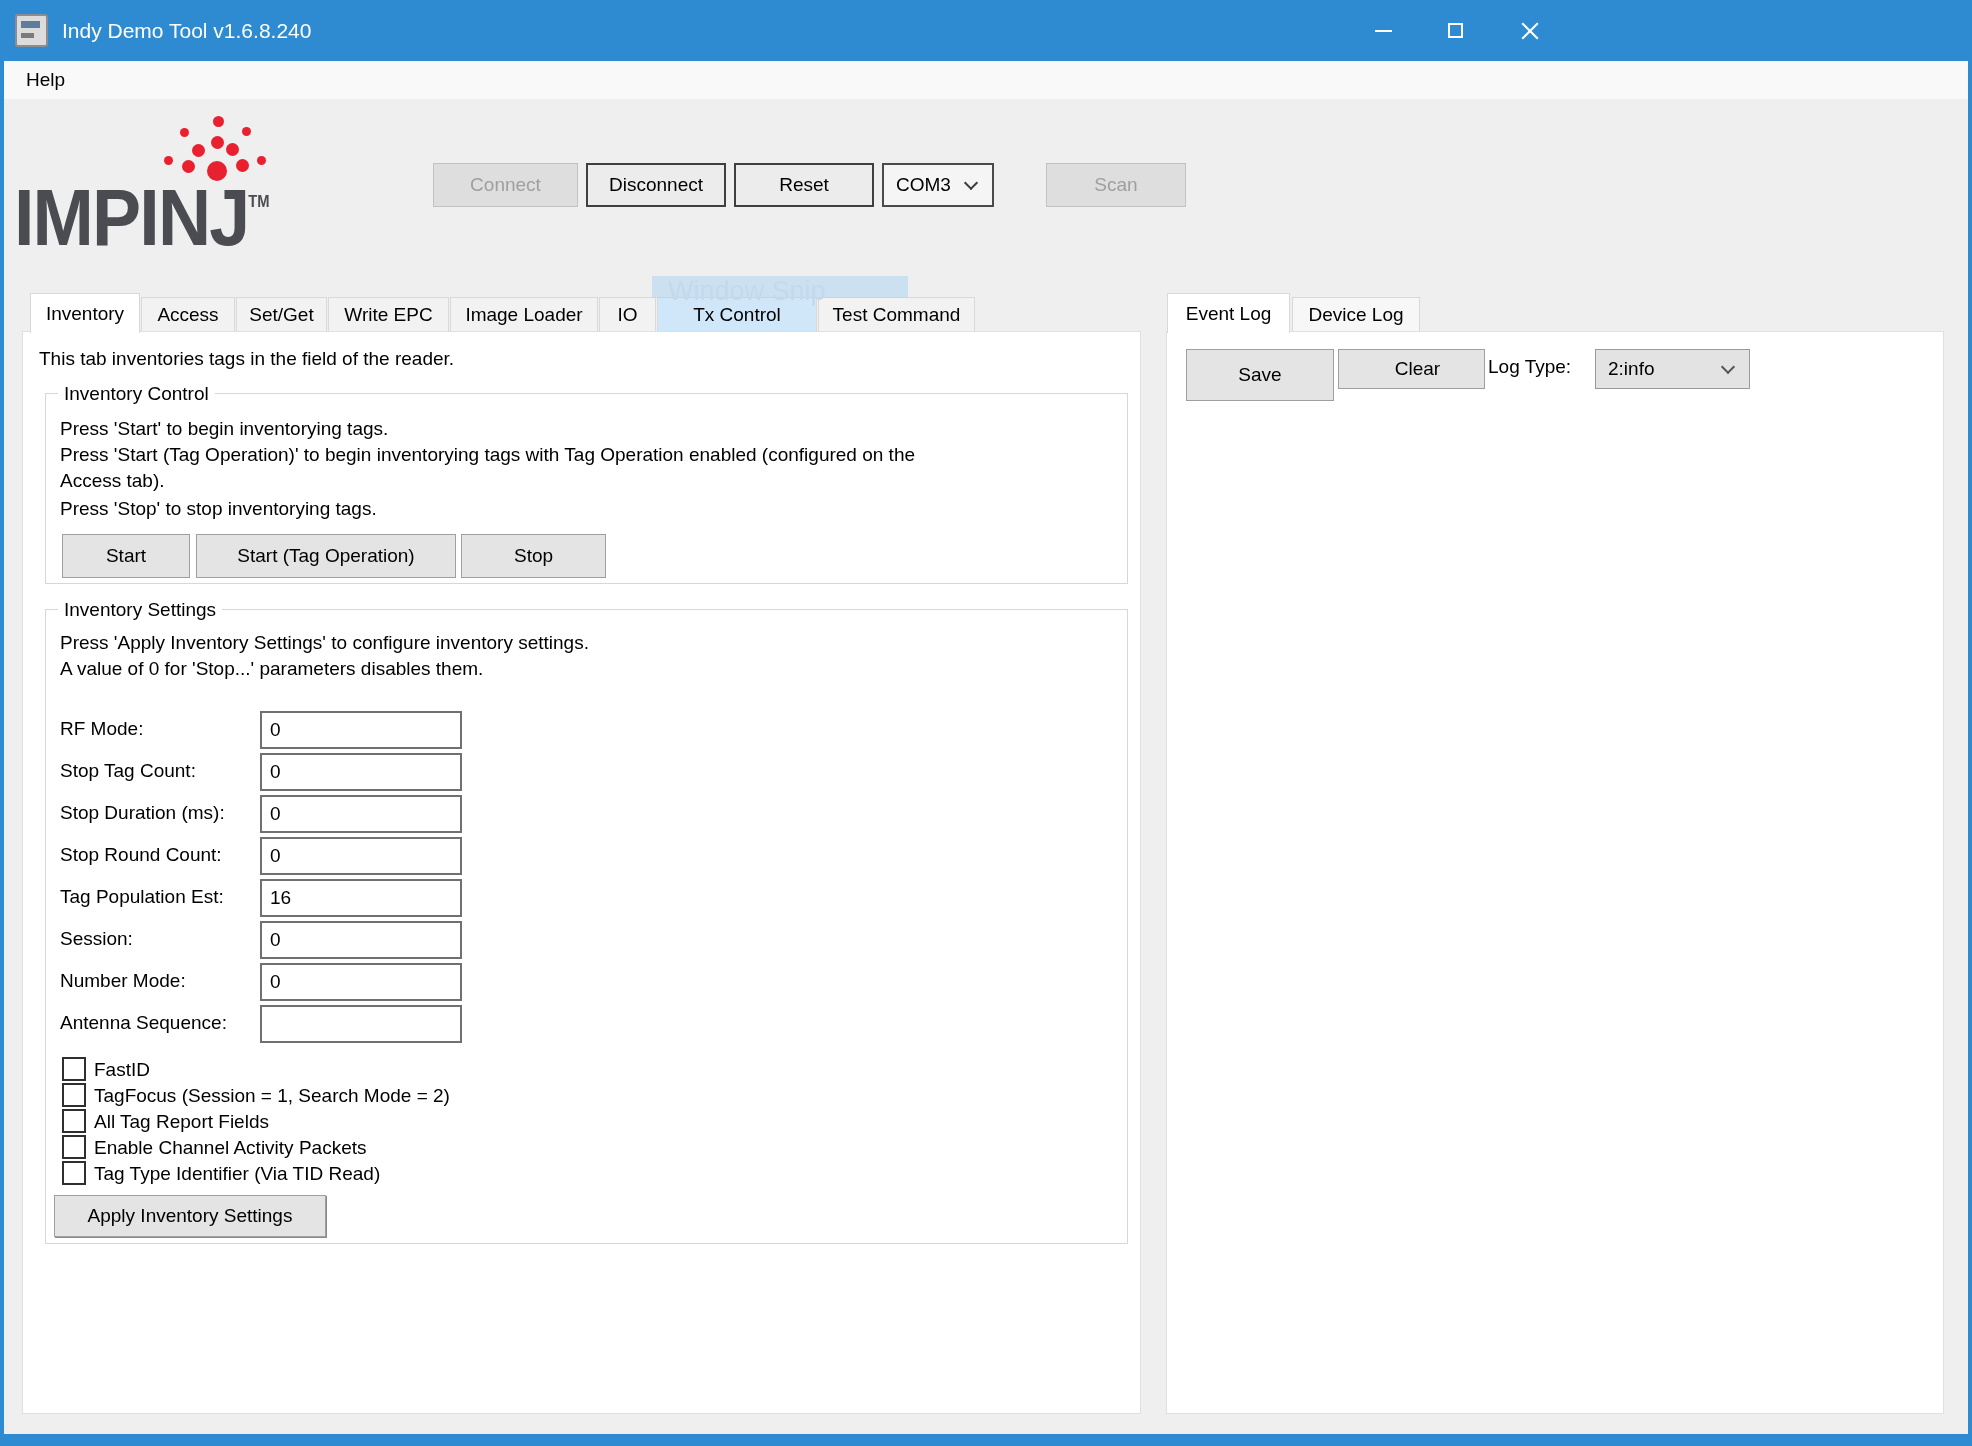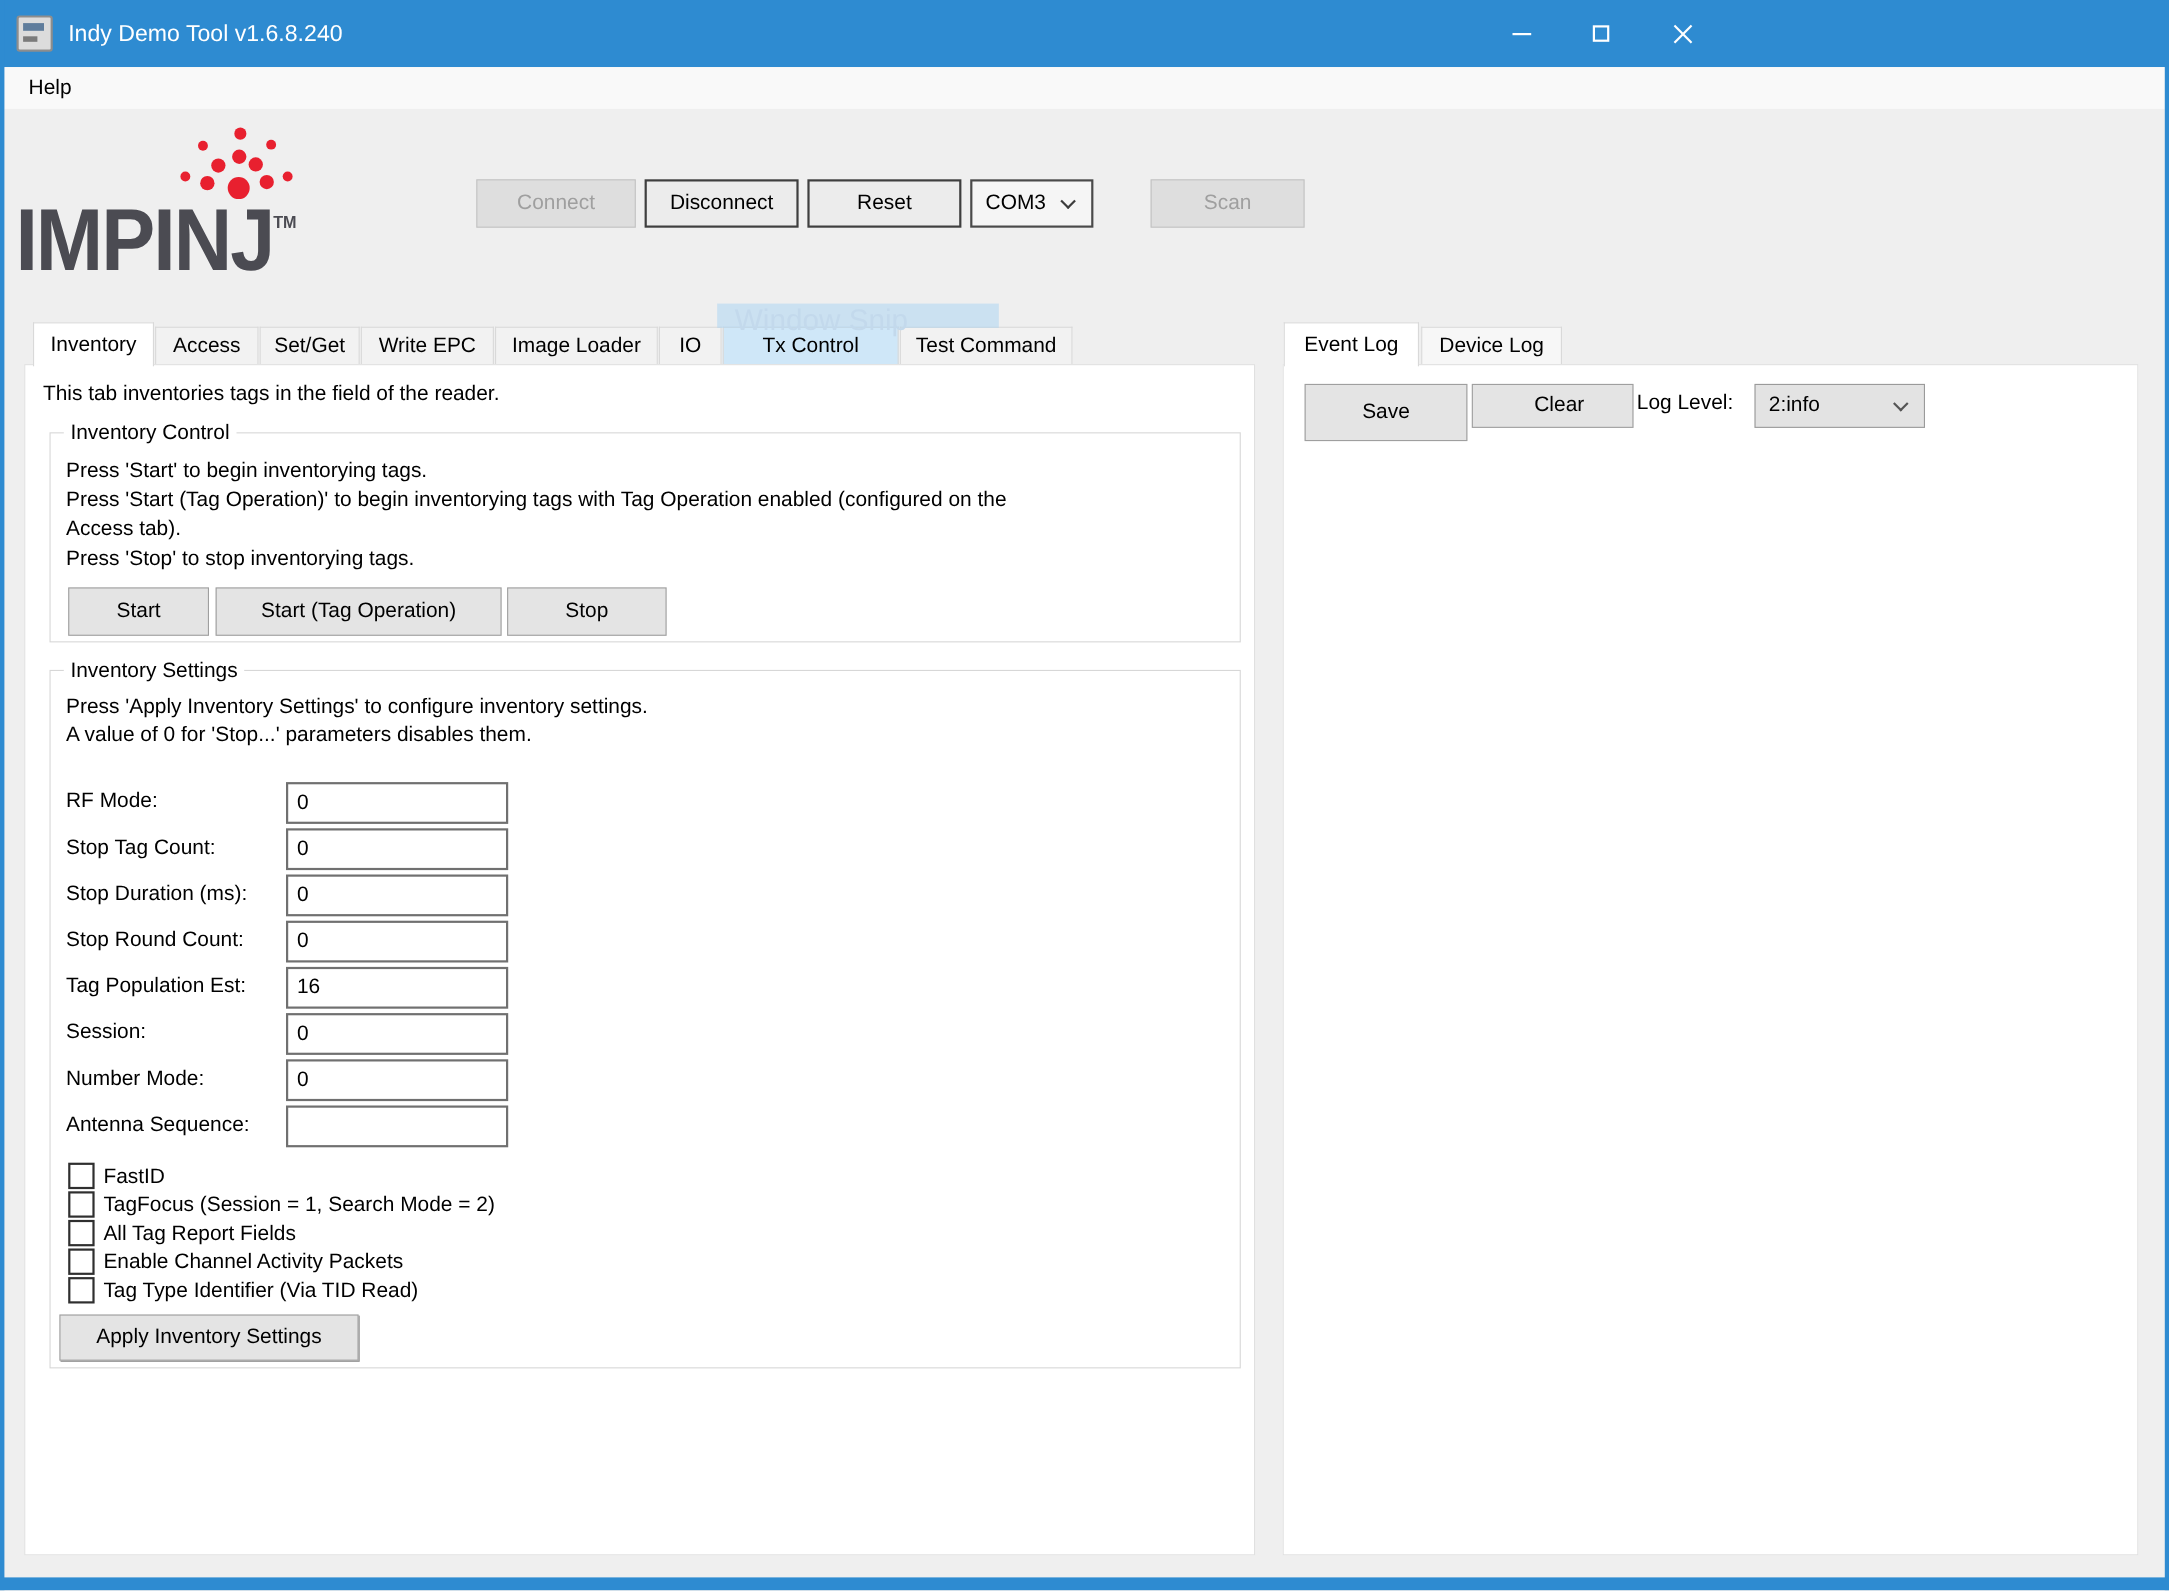--- a/index.html
+++ b/index.html
@@ -204,21 +204,21 @@
       <div class="gbtn shadow" style="left:8px;top:585px;width:272px;height:42px;">Apply Inventory Settings</div>
     </div>
   </div>
 
   <div class="rtab selected" style="left:1167px;width:123px;">Event Log</div>
   <div class="rtab" style="left:1292px;width:128px;">Device Log</div>
 
   <div class="page" id="page-right">
     <div class="gbtn" style="left:19px;top:17px;width:148px;height:52px;">Save</div>
     <div class="gbtn" style="left:171px;top:17px;width:147px;height:40px;padding-left:12px;">Clear</div>
-    <div class="txt" style="left:321px;top:24px;">Log Level:</div>
+    <div class="txt" style="left:321px;top:24px;">Log Type:</div>
     <div class="combo2" style="left:428px;top:17px;width:155px;height:40px;">
       <span class="val">2:info</span>
       <span class="chev"></span>
     </div>
   </div>
 
   <div class="logbox">
     <div style="padding-top:8px;">
       <div class="logline">Scanning for devices...</div>
       <div class="logline">Found RS2000 [Serial Number:1500] on port COM3</div>

